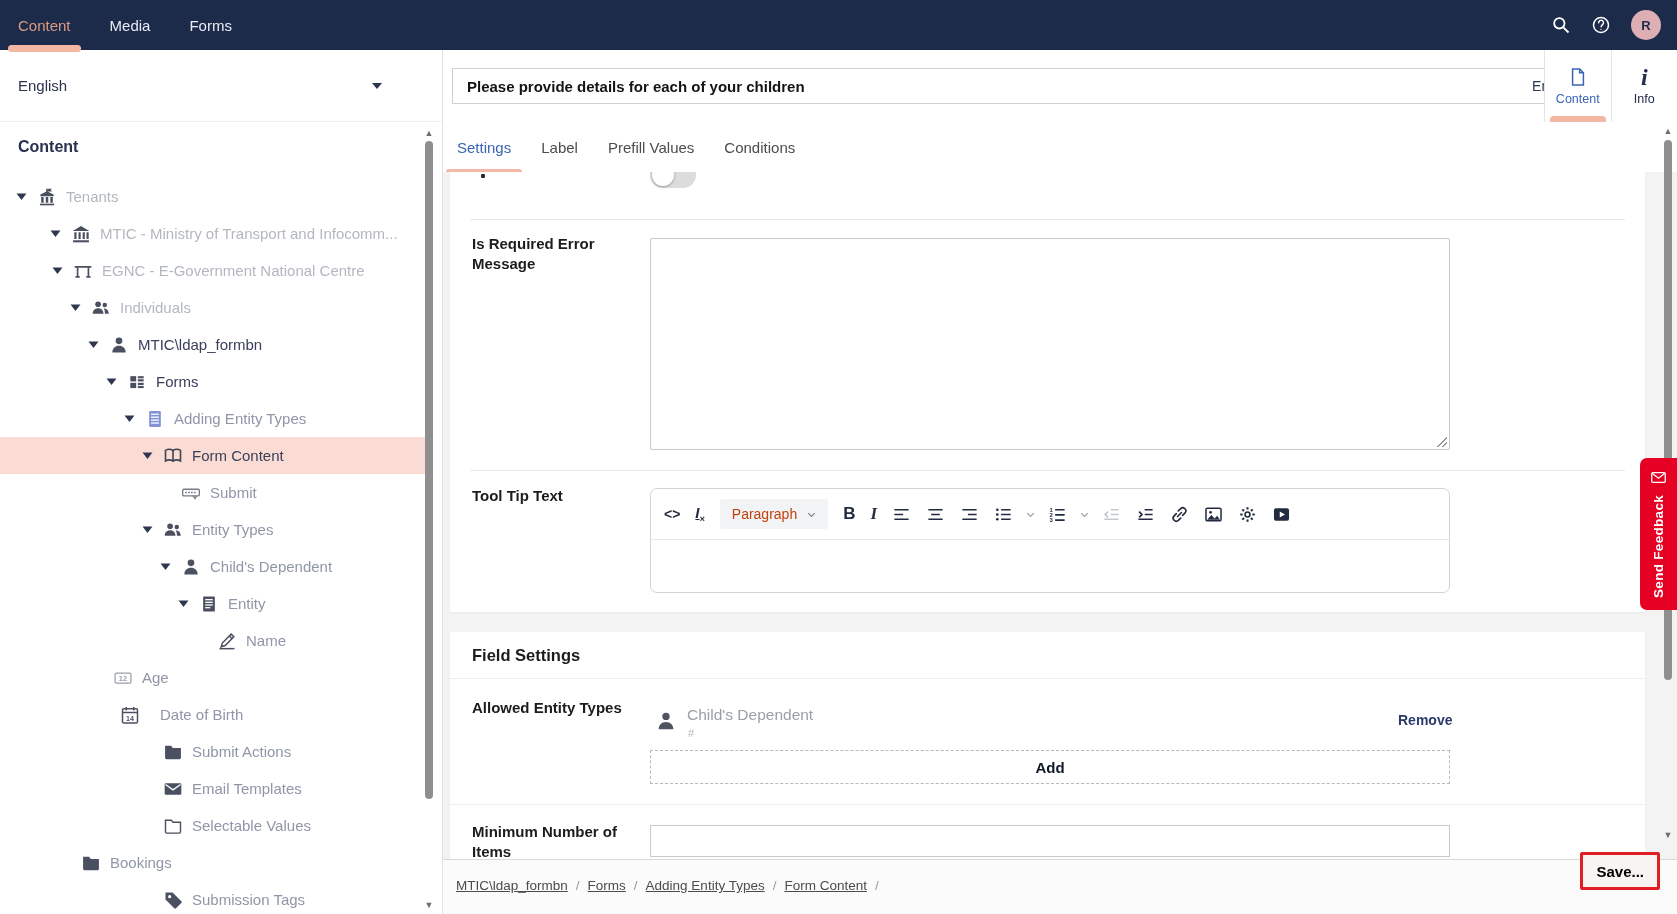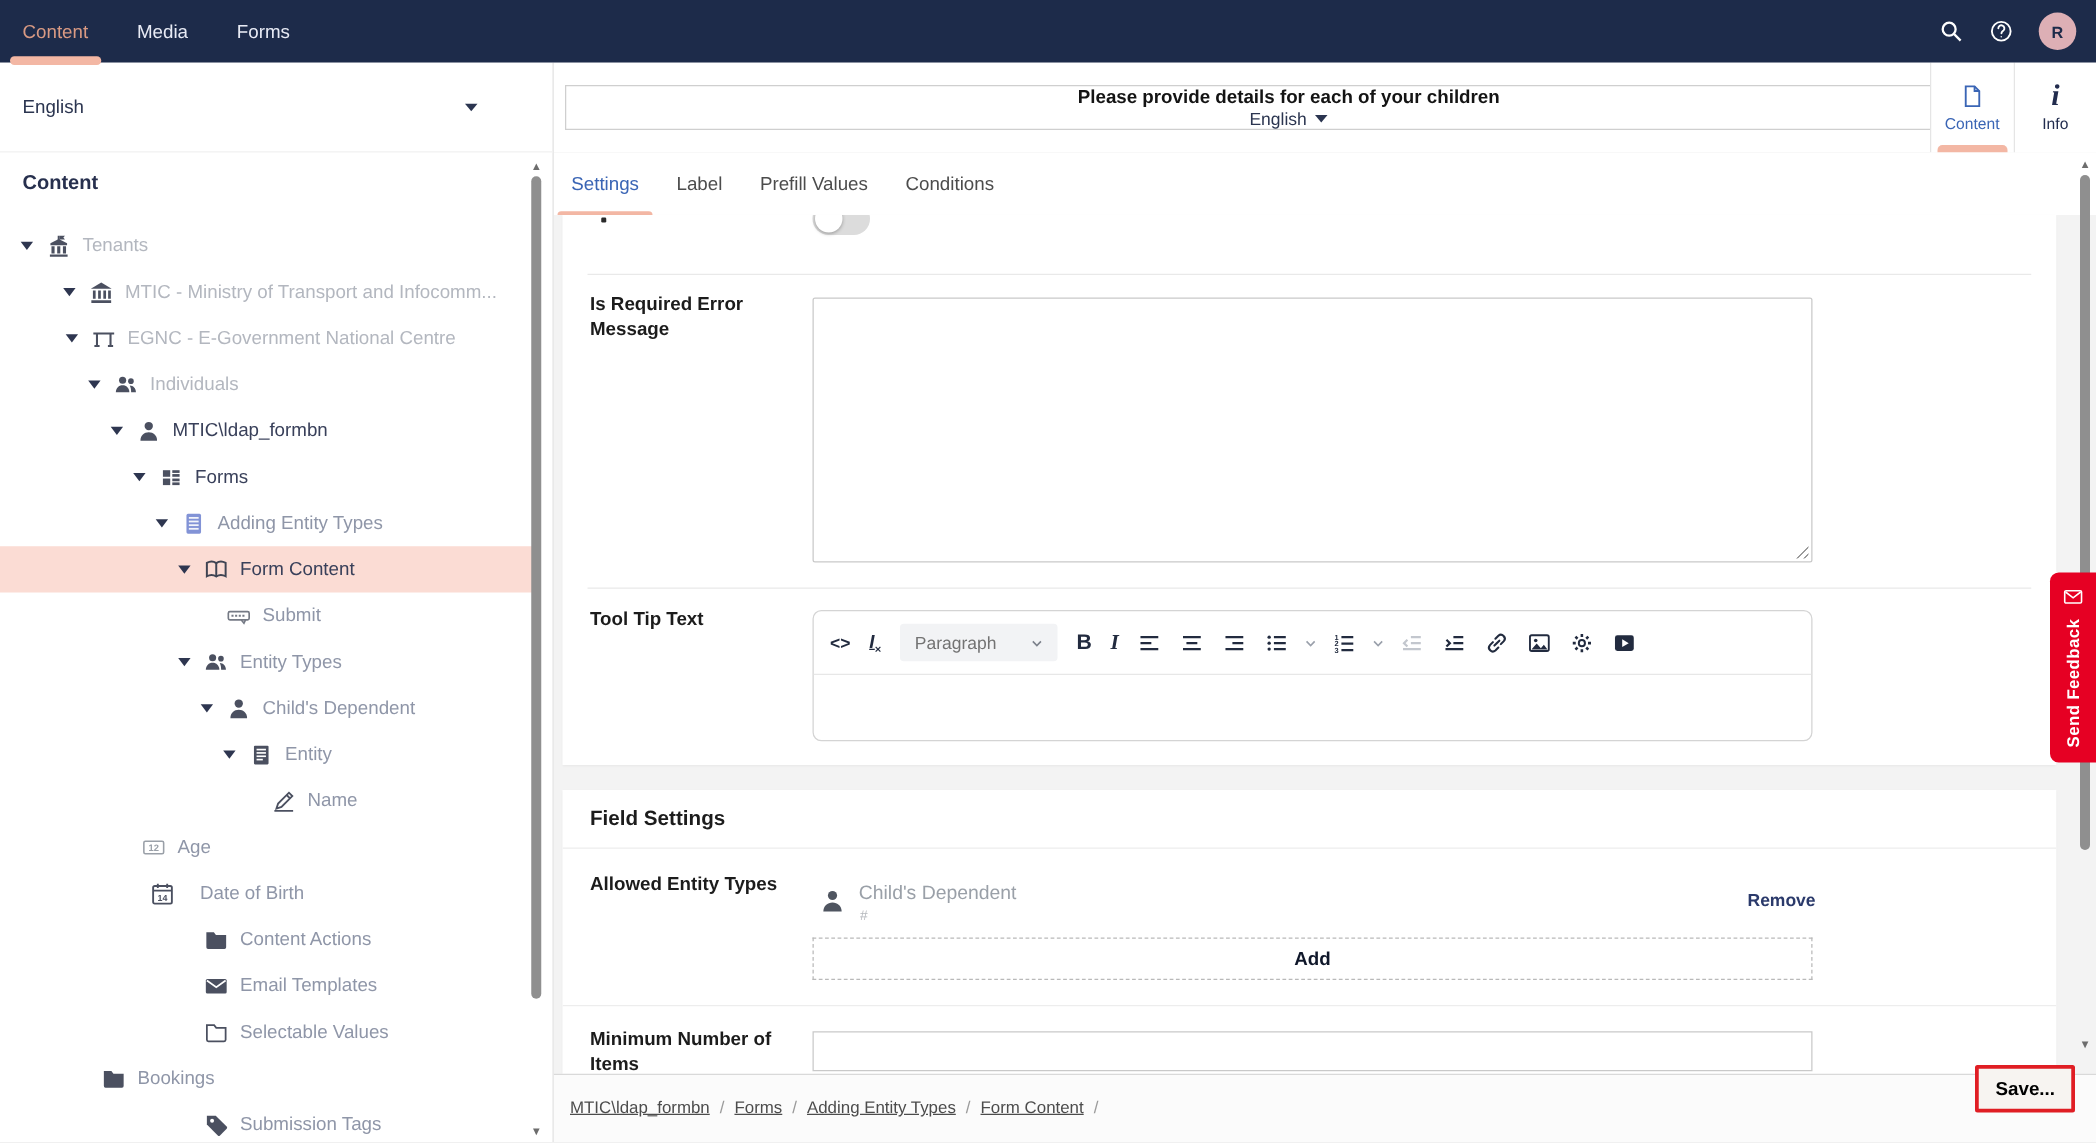--- a/index.html
+++ b/index.html
@@ -44,21 +44,21 @@
   .sidebar-sb .arr.up{top:0;}
   .sidebar-sb .arr.down{bottom:0;}
   .content-sb{right:3px;top:76px;bottom:60px;}
   .content-sb .thumb{top:14px;height:540px;}
   .content-sb .arr.up{top:0;}
   .content-sb .arr.down{bottom:14px;}
 
   
   .main{position:absolute;left:442px;top:50px;right:0;bottom:0;}
   .titlebar{position:absolute;top:0;left:0;right:0;height:72px;background:#fff;border-bottom:1px solid #e3e3e3;}
-  .title-input{position:absolute;left:10px;top:18px;width:1158px;height:36px;border:1px solid #cfcfcf;background:#fff;display:flex;align-items:center;padding:0 14px;box-sizing:border-box;cursor:text;flex-direction:column;}
+  .title-input{position:absolute;left:10px;top:18px;width:1158px;height:36px;border:1px solid #cfcfcf;background:#fff;display:flex;align-items:center;padding:0 14px;box-sizing:border-box;cursor:text;}
   .title-text{font-weight:bold;font-size:15px;color:#141414;flex:1;}
   .lang-select{display:flex;align-items:center;gap:7px;color:#2b3550;font-size:14px;cursor:pointer;}
   .right-panel{position:absolute;right:0;top:0;width:132px;height:72px;border-left:1px solid #e5e5e5;display:flex;background:#fff;}
   .rp-item{width:66px;display:flex;flex-direction:column;align-items:center;justify-content:center;gap:4px;position:relative;cursor:pointer;color:#222c4e;}
   .rp-item + .rp-item{border-left:1px solid #e5e5e5;}
   .rp-item.active{color:#3a65b5;}
   .rp-item svg{width:20px;height:22px;}
   .rp-label{font-size:12.5px;}
   .i-serif{font-family:"Liberation Serif",serif;font-style:italic;font-weight:bold;font-size:24px;line-height:22px;}
   .rp-underline{position:absolute;bottom:0;left:5px;right:5px;height:6px;background:#f3b7a4;border-radius:4px 4px 0 0;}
@@ -87,21 +87,21 @@
   .ta-wrap::after{content:"";position:absolute;right:3px;bottom:3px;width:11px;height:11px;clip-path:polygon(100% 0,100% 100%,0 100%);background:repeating-linear-gradient(135deg,#9a9a9a 0 1.3px,transparent 1.3px 4px);pointer-events:none;}
 
   .rte{position:absolute;left:200px;top:316px;width:800px;height:105px;border:1px solid #d4d4d4;border-radius:7px;background:#fff;box-sizing:border-box;}
   .rte-toolbar{height:50px;border-bottom:1px solid #e7e7e7;display:flex;align-items:center;padding:0 13px;gap:15px;}
   .rte-body{height:52px;cursor:text;}
   .tb-btn{display:flex;align-items:center;justify-content:center;color:#222b3f;cursor:pointer;}
   .tb-btn svg{width:19px;height:19px;}
   .tb-btn.dim{color:#c3c7ce;}
   .tb-btn.chev{color:#9aa0ab;margin:0 -4px;}
   .tb-btn.chev svg{width:13px;height:13px;}
-  .tb-select{height:30px;background:#f2f3f5;border-radius:3px;display:flex;align-items:center;gap:26px;padding:0 10px 0 12px;font-size:14px;color:#737373;cursor:pointer;}
+  .tb-select{height:30px;background:#f2f3f5;border-radius:3px;display:flex;align-items:center;gap:8px;padding:0 10px 0 12px;font-size:14px;color:#c2410c;cursor:pointer;}
   .tb-select svg{width:13px;height:13px;color:#7d828c;}
   .g-b{font-weight:bold;font-size:17px;}
   .g-i{font-style:italic;font-weight:600;font-size:17px;font-family:"Liberation Serif",serif;}
   .g-code{font-weight:bold;font-size:14px;}
   .g-cf{font-style:italic;font-weight:600;font-size:15px;text-decoration:underline;}
   .g-cf sub{font-size:9px;}
 
   .fs-heading{position:absolute;left:22px;top:14px;font-weight:bold;font-size:16.5px;color:#1c1c1c;}
   .fs-d1{position:absolute;left:0;right:0;top:46px;height:1px;background:#ededed;}
   .lbl-allowed{top:66px;width:180px;}
@@ -526,21 +526,21 @@
           <span class="tree-caret ph">
             <svg aria-hidden="true">
               <use href="#s-caret"></use>
             </svg>
           </span>
           <span class="tree-icon">
             <svg aria-hidden="true">
               <use href="#s-folder"></use>
             </svg>
           </span>
-          <span class="tree-label">Content Actions</span>
+          <span class="tree-label">Submit Actions</span>
         </div>
         <div class="tree-row tone-normal" style="padding-left: 142px;">
           <span class="tree-caret ph">
             <svg aria-hidden="true">
               <use href="#s-caret"></use>
             </svg>
           </span>
           <span class="tree-icon">
             <svg aria-hidden="true">
               <use href="#s-envelope"></use>

